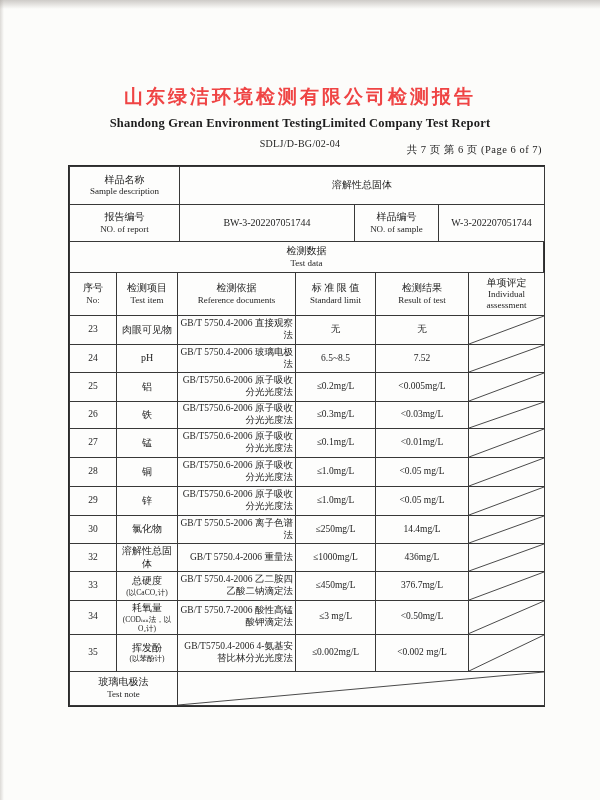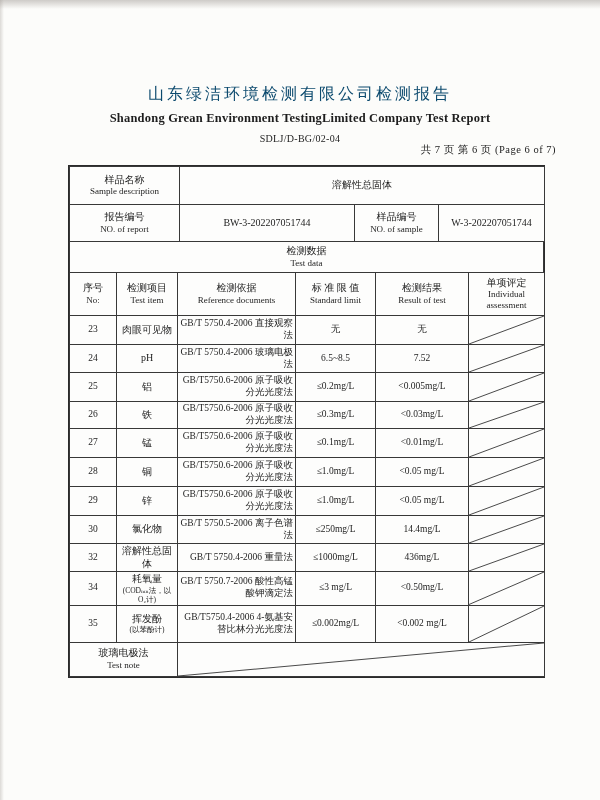--- a/index.html
+++ b/index.html
@@ -8,24 +8,24 @@
     background:#fcfcfa;
     font-family:"Liberation Serif","DejaVu Serif",serif;
     color:#1d1d1d;
   }
   .scan-edge-top{position:absolute;top:0;left:0;width:600px;height:9px;
     background:linear-gradient(to bottom,rgba(150,144,138,.45),rgba(150,144,138,0));}
   .scan-edge-left{position:absolute;top:0;left:0;width:4px;height:800px;
     background:linear-gradient(to right,rgba(160,154,148,.35),rgba(160,154,148,0));}
 
   .report-header{position:absolute;top:84px;left:0;width:600px;text-align:center;}
-  .title-cn{font-size:16px;font-weight:normal;letter-spacing:3px;color:#0c4a6e;}
+  .title-cn{font-size:19px;font-weight:bold;letter-spacing:3px;color:#ef4444;}
   .title-en{font-size:12.5px;font-weight:bold;margin-top:6px;letter-spacing:.2px;}
   .doc-code{font-size:10px;margin-top:7px;letter-spacing:.3px;}
-  .page-info{position:absolute;top:143px;right:44px;font-size:10.5px;letter-spacing:.5px;}
+  .page-info{position:absolute;top:143px;right:58px;font-size:10.5px;letter-spacing:.5px;}
 
   .doc-table{position:absolute;left:68px;top:165px;width:475px;border:1.5px solid #2b2b2b;background:#fdfdfc;}
   table{border-collapse:collapse;table-layout:fixed;width:475px;}
   table + table{margin-top:-1px;}
   td{border:1px solid #383838;text-align:center;vertical-align:middle;
      padding:1px 2px;font-size:9.5px;line-height:1.25;overflow:hidden;}
   .cn{font-size:10px;display:block;}
   .en{font-size:9px;display:block;}
   .sub{font-size:7.5px;display:block;line-height:1.2;}
   .ref-cell{font-size:9.5px;word-break:break-all;line-break:loose;text-align:right;}
@@ -257,20 +257,35 @@
           </td>
       <td class="ref-cell">GB/T 5750.4-2006 重量法</td>
       <td>≤1000mg/L</td>
       <td>436mg/L</td>
       <td class="slash-cell">
             <svg viewBox="0 0 100 100" preserveAspectRatio="none">
               <line x1="0" y1="100" x2="100" y2="0"></line>
             </svg>
           </td>
     </tr>
+    <tr style="height:29px">
+      <td>33</td>
+      <td>
+            <span class="cn">总硬度</span>
+            <span class="sub">(以CaCO₃计)</span>
+          </td>
+      <td class="ref-cell">GB/T 5750.4-2006 乙二胺四乙酸二钠滴定法</td>
+      <td>≤450mg/L</td>
+      <td>376.7mg/L</td>
+      <td class="slash-cell">
+            <svg viewBox="0 0 100 100" preserveAspectRatio="none">
+              <line x1="0" y1="100" x2="100" y2="0"></line>
+            </svg>
+          </td>
+    </tr>
     <tr style="height:33px">
       <td>34</td>
       <td>
             <span class="cn">耗氧量</span>
             <span class="sub">(CODₘₙ法，以O₂计)</span>
           </td>
       <td class="ref-cell">GB/T 5750.7-2006 酸性高锰酸钾滴定法</td>
       <td>≤3 mg/L</td>
       <td>&lt;0.50mg/L</td>
       <td class="slash-cell">

